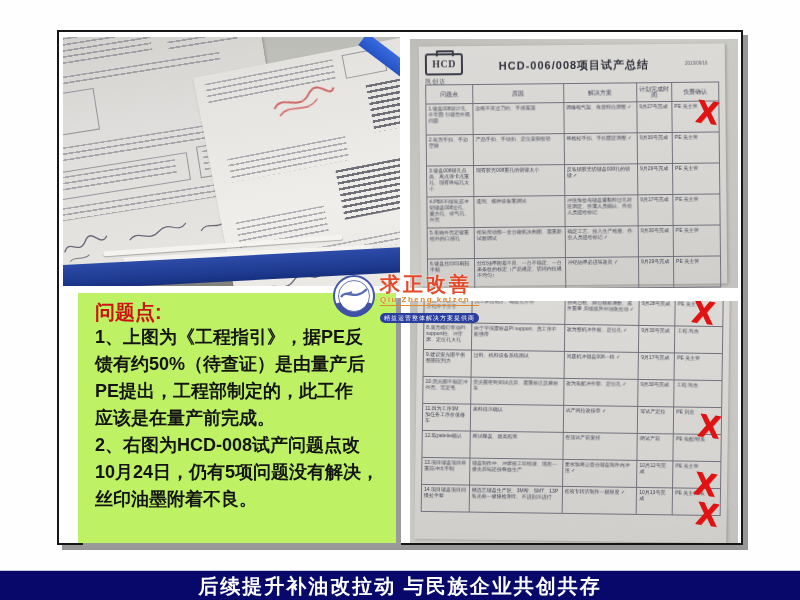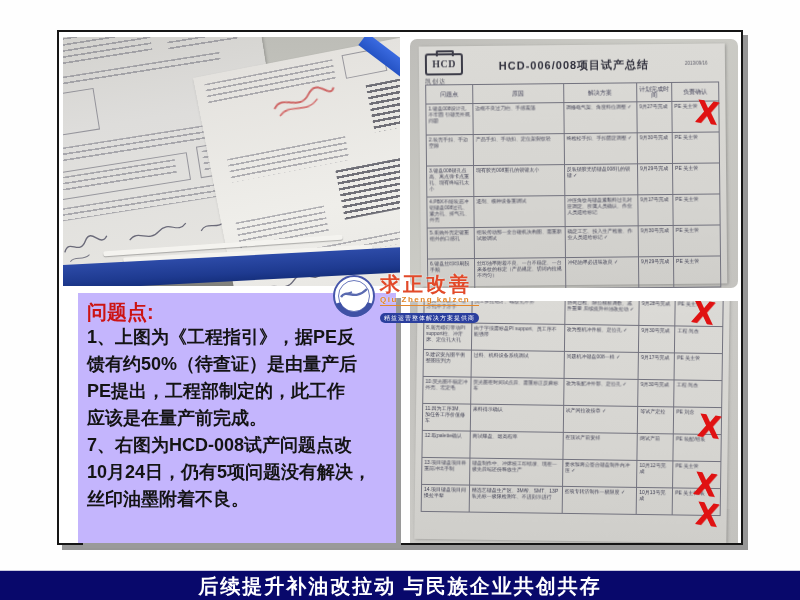--- a/index.html
+++ b/index.html
@@ -27,21 +27,21 @@
   .stamp-svg{position:absolute;filter:blur(.6px);opacity:.8;}
   .sig-svg{position:absolute;opacity:.85;}
   .spine-strip{position:absolute;left:292px;top:18px;width:78px;height:15px;transform:rotate(37deg);
     background:linear-gradient(180deg,#3a6ae0,#2553c4);}
   .binder-bottom{position:absolute;left:-10px;top:219px;width:365px;height:25px;transform:rotate(-3deg);
     background:linear-gradient(180deg,#2d4ba8 0%,#1e3a90 70%,#16307e 100%);}
   .sheet-edge{position:absolute;background:#f4f3ef;height:5px;border-radius:2px;box-shadow:0 1px 1px rgba(80,80,80,.4);}
 
   
   .photo-tr{left:351px;top:7px;width:328px;height:249px;
-    background:linear-gradient(135deg,#bebdb9 0%,#ccccc6 45%,#c4c3bf 100%);border-radius:7px;}
+    background:linear-gradient(135deg,#bebdb9 0%,#ccccc6 45%,#c4c3bf 100%);}
   .photo-br{left:351px;top:269px;width:328px;height:242px;
     background:linear-gradient(135deg,#c0bfbb 0%,#cdccc8 50%,#c3c2be 100%);}
   .paper{position:absolute;background:linear-gradient(180deg,#dbdad6 0%,#d6d5d1 60%,#cfcecA 100%);
     box-shadow:1px 1px 3px rgba(70,70,70,.4);}
   .paper-top{left:10px;top:6px;width:306px;height:240px;transform:rotate(-.6deg);padding:4px 6px;box-sizing:border-box;}
   .paper-bottom{left:6px;top:-6px;width:312px;height:246px;transform:rotate(.8deg);padding:2px 6px;box-sizing:border-box;}
   .doc-blur{filter:blur(.35px);}
   .doc-header{display:flex;align-items:flex-start;height:32px;margin-bottom:2px;}
   .hcd-logo{width:34px;height:18px;border:2px solid #3c3c48;border-radius:3px;margin-top:3px;
     font:bold 10px "Liberation Serif",serif;color:#3c3c48;text-align:center;line-height:17px;letter-spacing:.5px;position:relative;}
@@ -60,22 +60,22 @@
   .xmark{position:absolute;font-weight:bold;font-size:27px;color:#e01212;
     transform:rotate(8deg) scale(1.1,1.15);font-family:"DejaVu Sans",sans-serif;
     text-shadow:.5px .5px 0 rgba(224,18,18,.55);z-index:6;}
   .x-tr{right:20px;top:58px;}
   .x-b1{right:24px;top:-4px;}
   .x-b2{right:18px;top:110px;}
   .x-b3{right:22px;top:168px;}
   .x-b4{right:20px;top:198px;}
 
   
-  .textbox{position:absolute;left:19px;top:261px;width:318px;height:250px;background:#c4b5fd;
-    box-shadow:5px 5px 0 #9a9a9a;box-sizing:border-box;padding:7px 9px;z-index:3;}
+  .textbox{position:absolute;left:19px;top:261px;width:318px;height:250px;background:#bef264;
+    box-shadow:5px 5px 0 #9a9a9a;box-sizing:border-box;padding:7px 17px;z-index:3;}
   .tb-title{color:#cc1414;font-weight:bold;font-size:20px;line-height:24px;}
   .tb-line{color:#141414;font-weight:bold;font-size:18px;line-height:27px;white-space:nowrap;}
 
   
   .logo{position:absolute;left:272px;top:242px;display:flex;align-items:flex-start;z-index:5;}
   .logo-circle{width:46px;height:44px;flex:0 0 auto;}
   .logo-text{margin-left:3px;}
   .logo-cn{font-size:20px;font-weight:bold;color:#e24a2a;letter-spacing:3px;line-height:21px;
     text-shadow:0 0 2px rgba(255,255,255,.9);}
   .logo-en{font-size:8px;font-weight:bold;color:#e2872a;letter-spacing:1.5px;line-height:9px;
@@ -274,21 +274,21 @@
       <span class="xmark x-tr">X</span>
     </div>
 
     <div class="textbox">
       <div class="tb-title">问题点:</div>
       <div>
           <div class="tb-line">1、上图为《工程指引》，据PE反</div>
           <div class="tb-line">馈有约50%（待查证）是由量产后</div>
           <div class="tb-line">PE提出，工程部制定的，此工作</div>
           <div class="tb-line">应该是在量产前完成。</div>
-          <div class="tb-line">7、右图为HCD-008试产问题点改</div>
+          <div class="tb-line">2、右图为HCD-008试产问题点改</div>
           <div class="tb-line">10月24日，仍有5项问题没有解决，</div>
           <div class="tb-line">丝印油墨附着不良。</div>
         </div>
     </div>
 
     <div class="photo photo-br">
       <div class="paper paper-bottom doc-blur">
         <table class="doc t-bot">
           <colgroup>
             <col style="width:16%">

